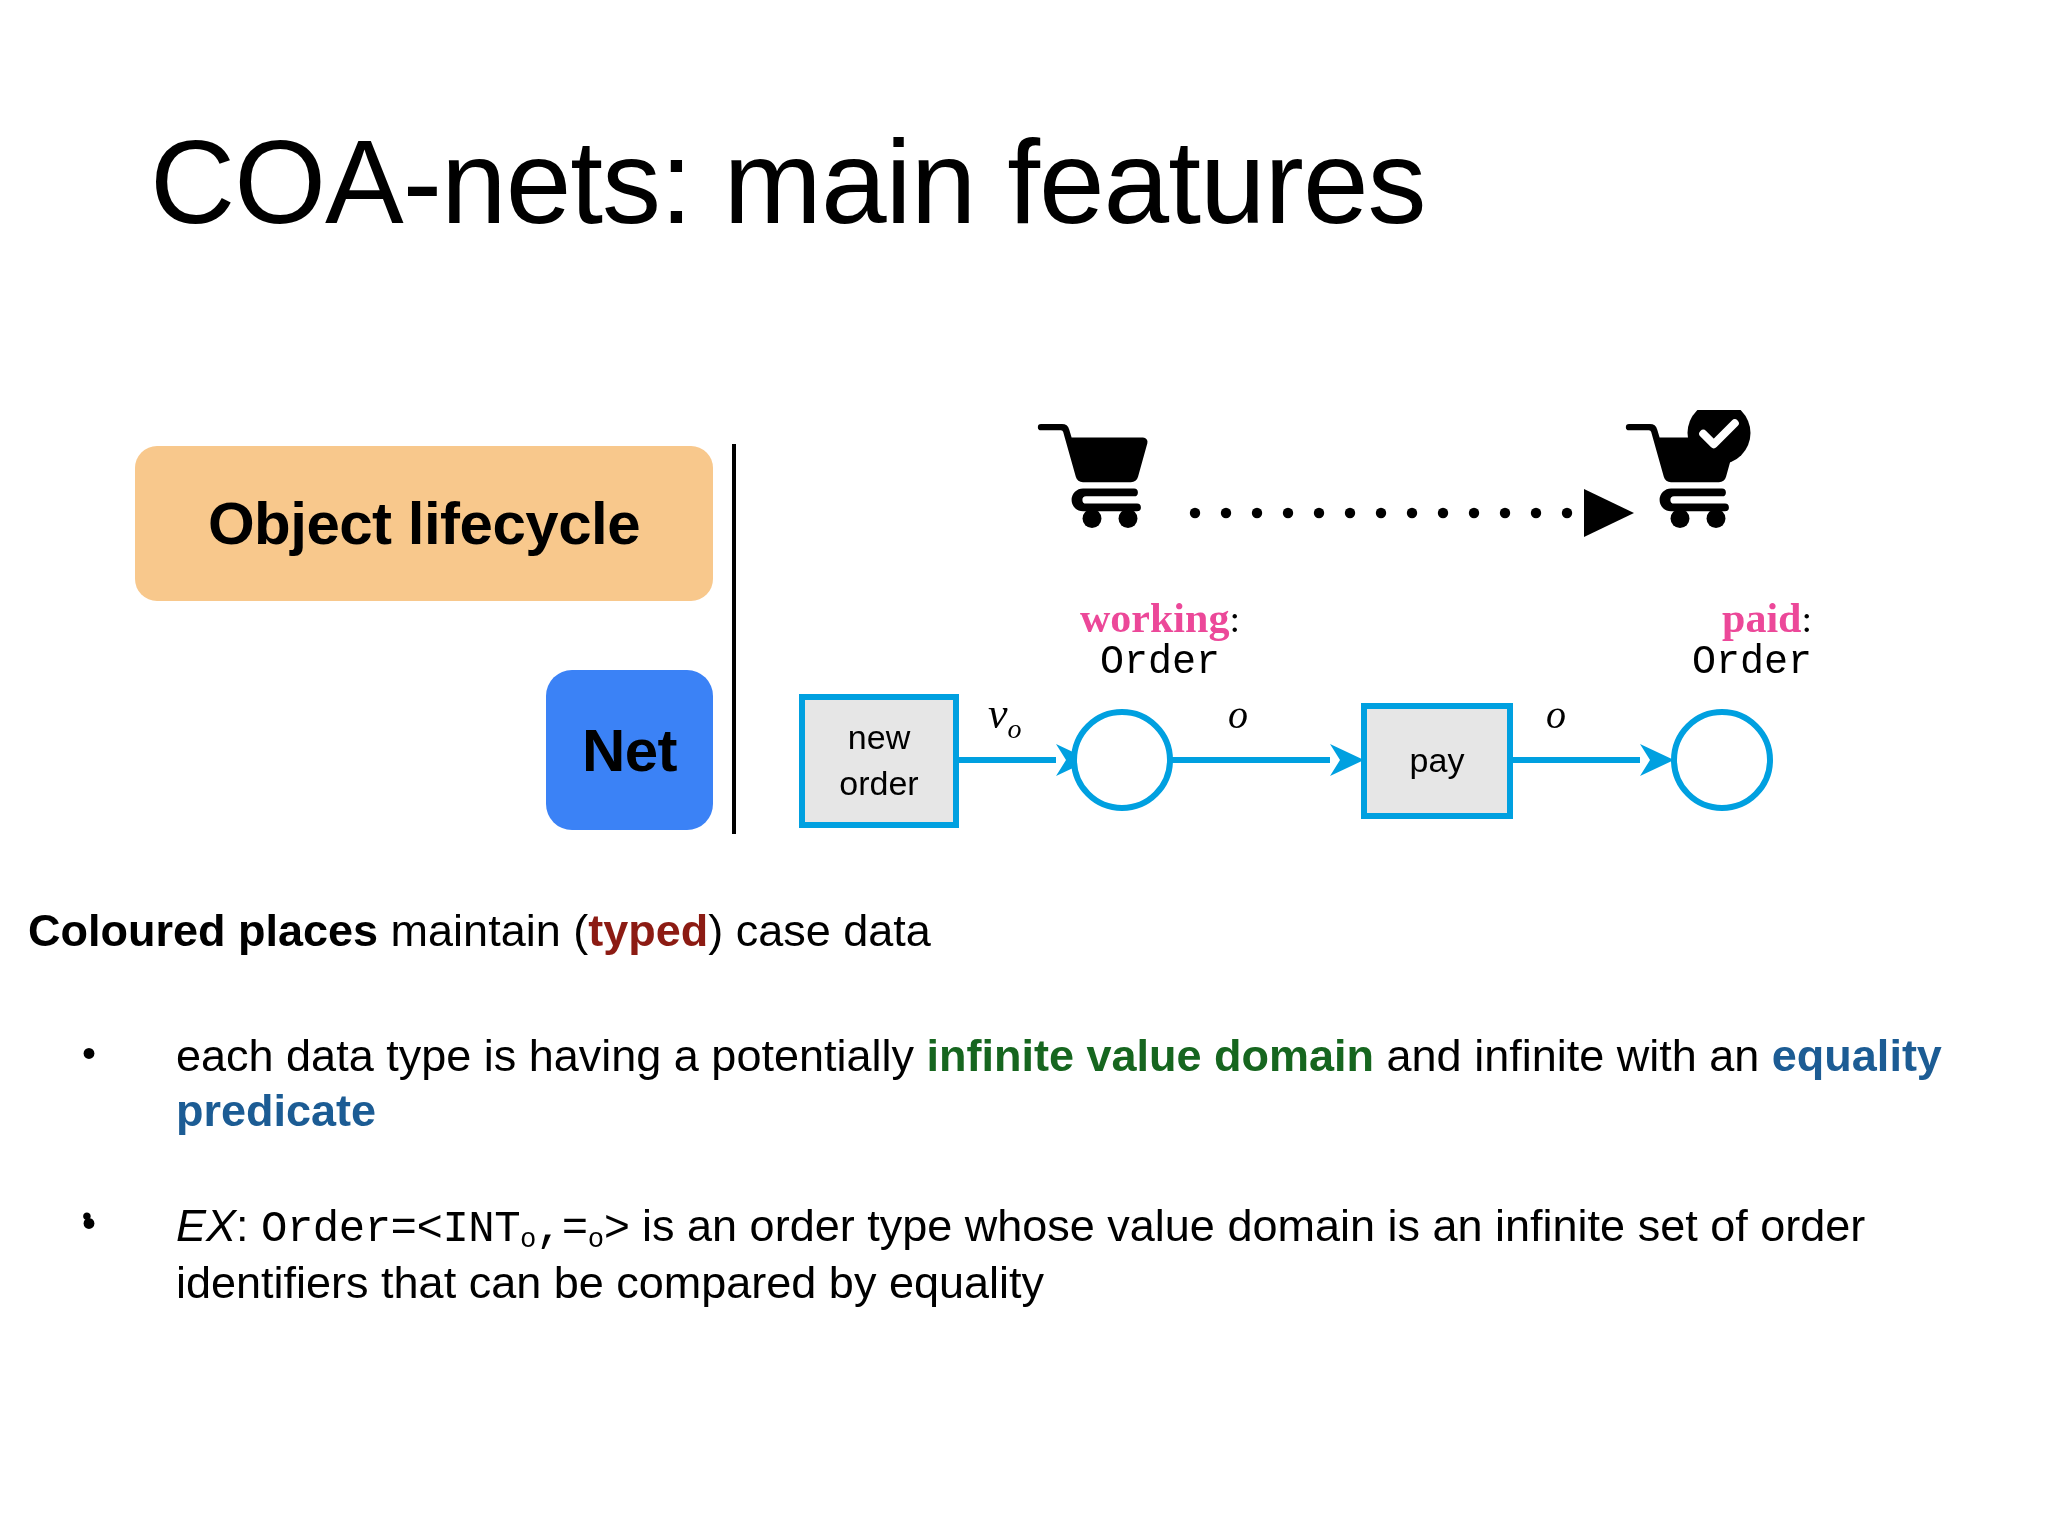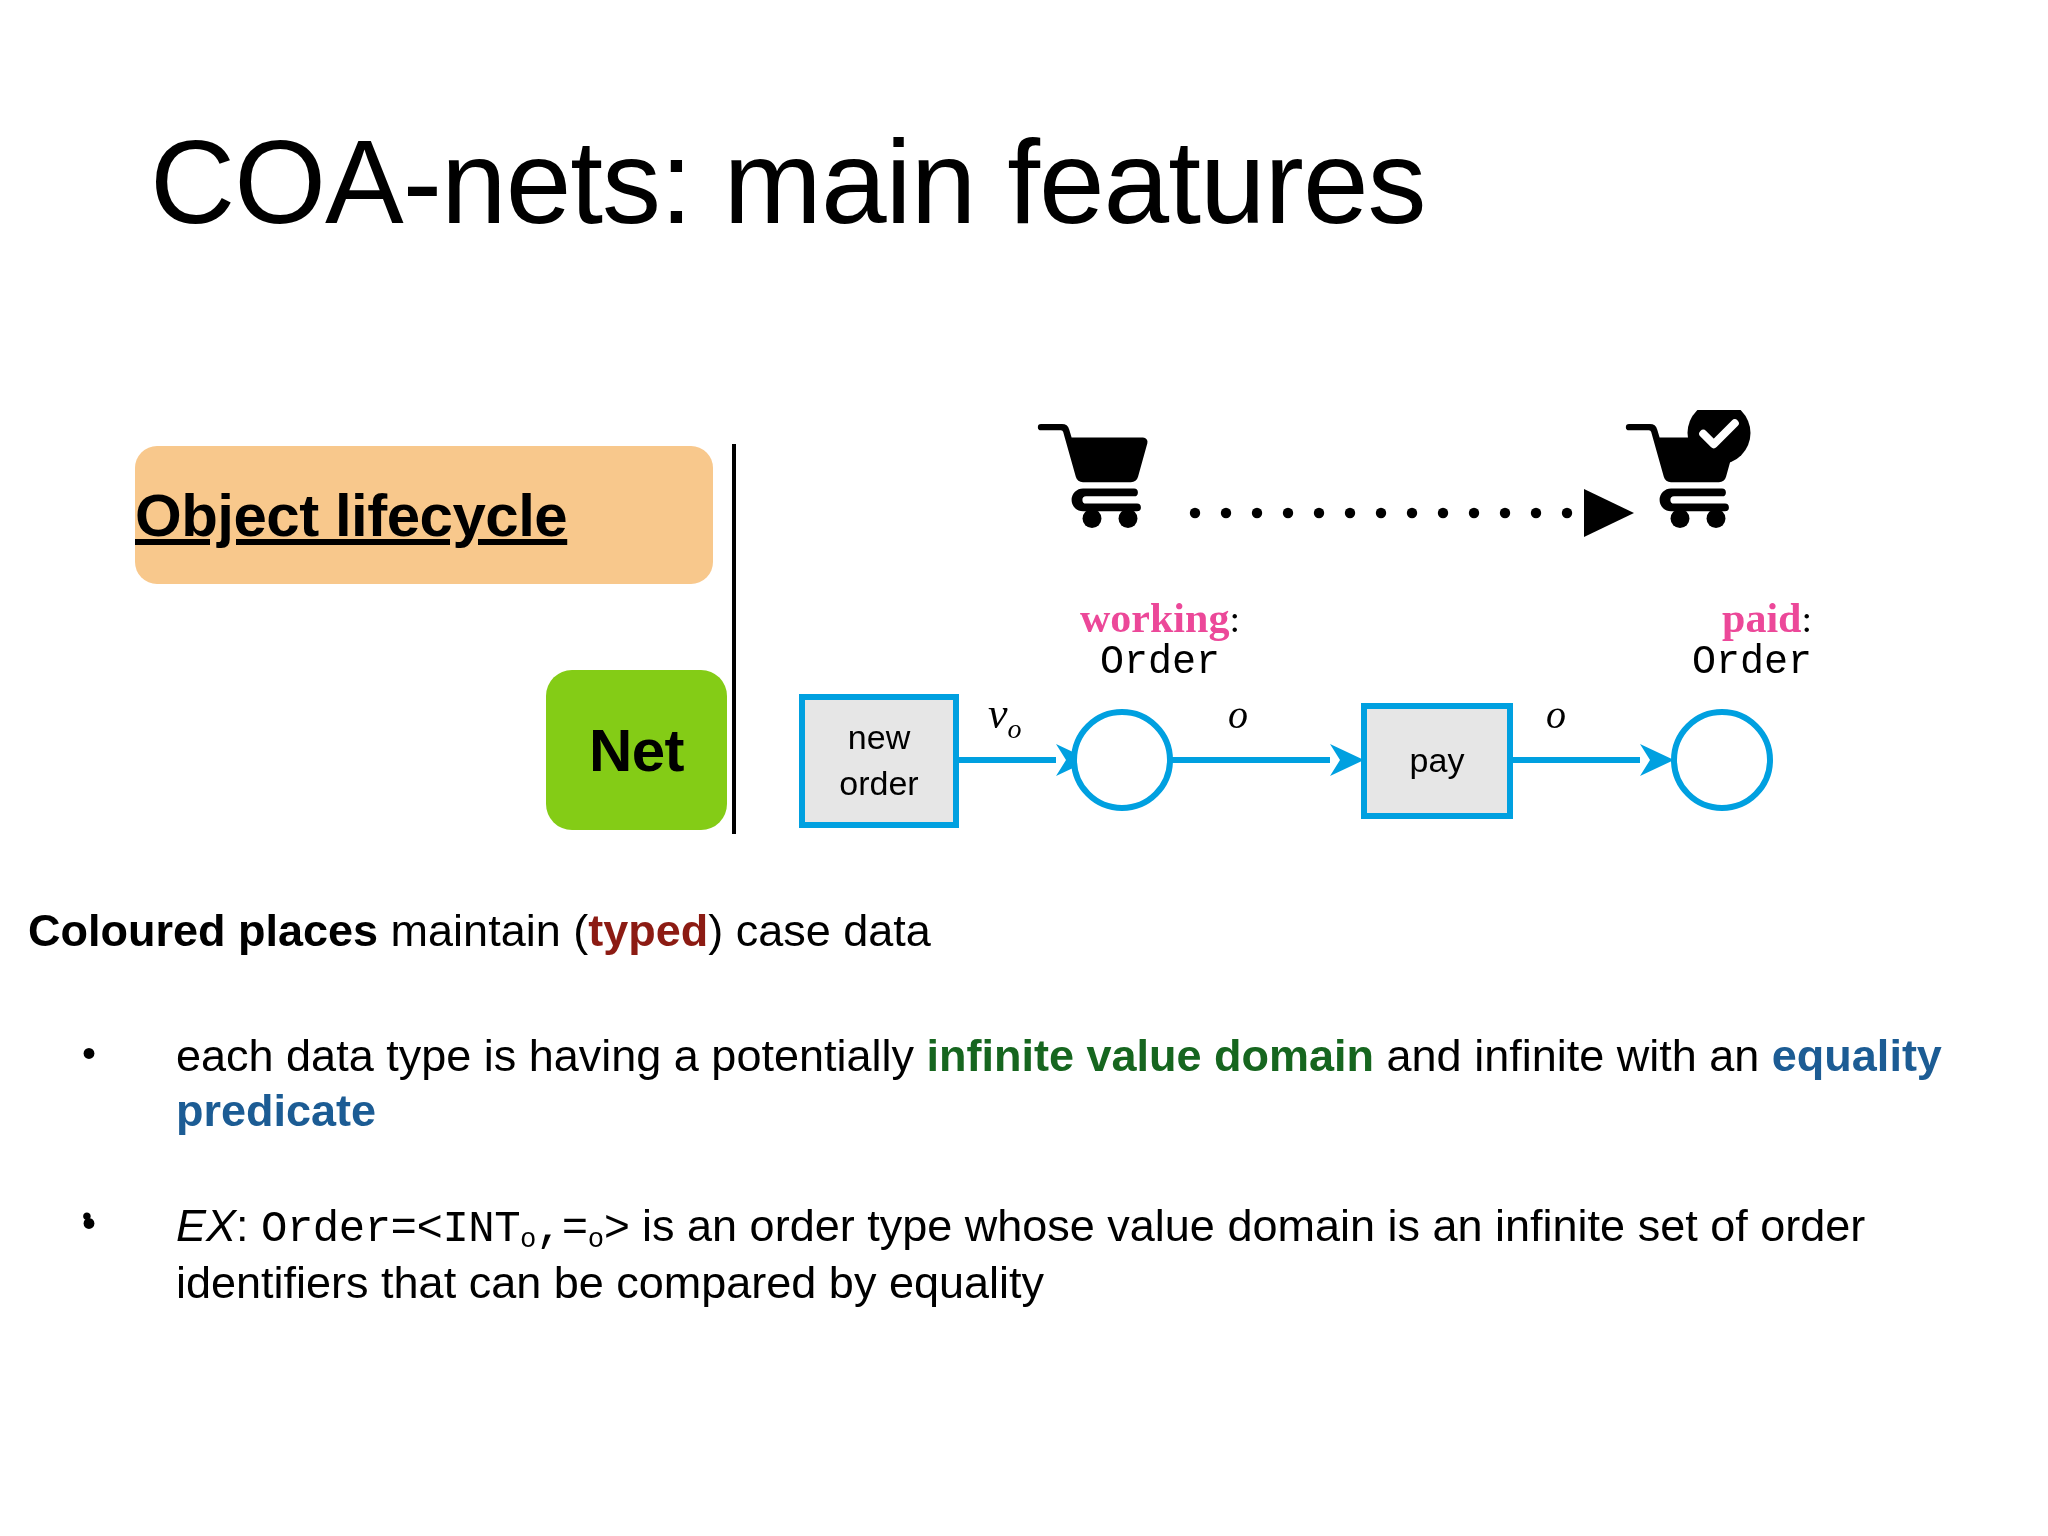--- a/index.html
+++ b/index.html
@@ -28,42 +28,42 @@
     white-space: nowrap;
     color: #000;
   }
 
   
   #badge-lifecycle {
     position: absolute;
     left: 135px;
     top: 446px;
     width: 578px;
-    height: 138px;
+    height: 155px;
     background: #f8c88c;
     border-radius: 22px;
     display: flex;
     align-items: center;
+    justify-content: center;
     box-sizing: border-box;
-    text-decoration: underline;
   }
   #badge-lifecycle .badge-text {
     font-size: 60px;
     font-weight: bold;
     color: #000;
     letter-spacing: -0.5px;
   }
 
   #badge-net {
     position: absolute;
     left: 546px;
     top: 670px;
-    width: 181px;
+    width: 167px;
     height: 160px;
-    background: #84cc16;
+    background: #3b82f6;
     border-radius: 26px;
     display: flex;
     align-items: center;
     justify-content: center;
     box-sizing: border-box;
   }
   #badge-net .badge-text {
     font-size: 60px;
     font-weight: bold;
     color: #000;

